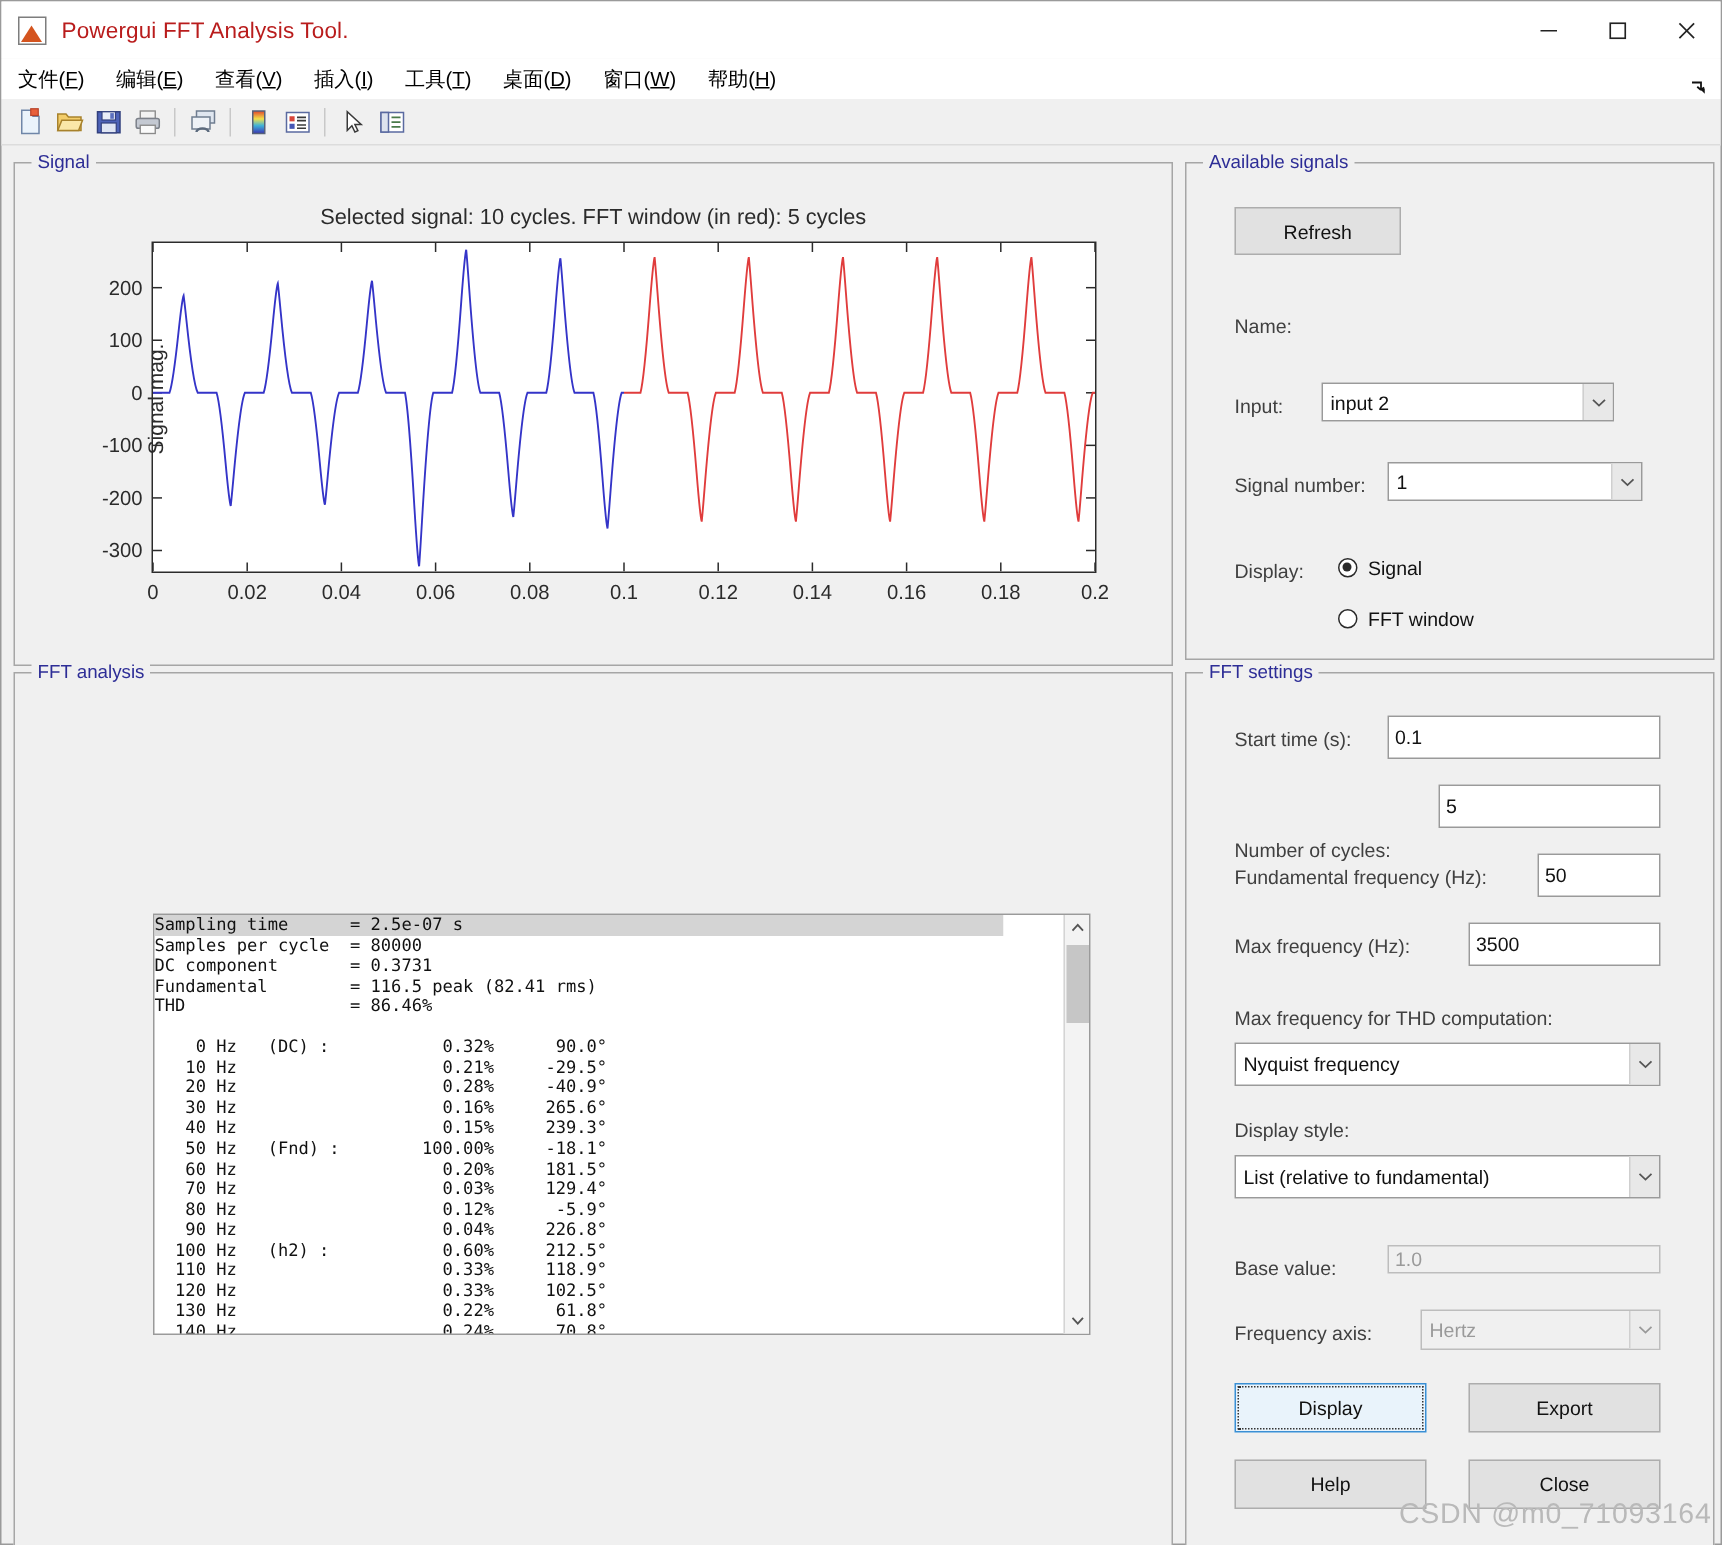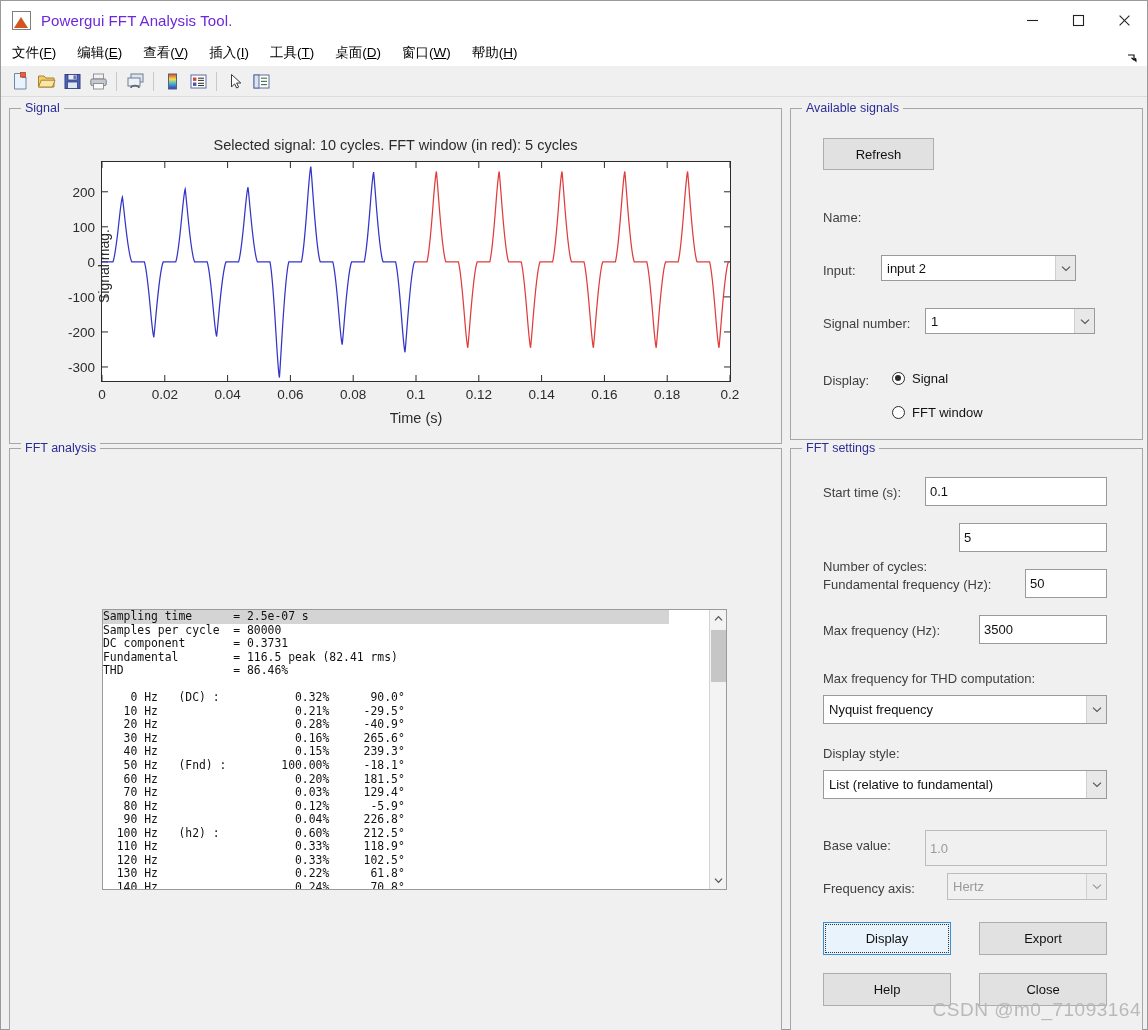--- a/index.html
+++ b/index.html
@@ -28,21 +28,21 @@
   .app-icon{
     width:17px;height:17px;margin-left:11px;margin-right:10px;
     background:#ffffff;border:1px solid #7d7d7d;
     position:relative;overflow:hidden;flex:0 0 17px;
   }
   .app-icon:after{
     content:"";position:absolute;left:1px;bottom:1px;
     width:0;height:0;border-left:7px solid transparent;
     border-right:7px solid transparent;border-bottom:11px solid #d4541f;
   }
-  .title-text{font-size:15px;color:#6d28d9;letter-spacing:.1px;}
+  .title-text{font-size:15px;color:#b91c1c;letter-spacing:.1px;}
   .win-btns{position:absolute;right:0;top:0;height:38px;display:flex;}
   .win-btn{width:46px;height:38px;display:flex;align-items:center;justify-content:center;}
   .win-btn svg{display:block;}
 
   
   .menubar{
     height:27px;flex:0 0 27px;background:#ffffff;
     display:flex;align-items:center;padding-left:11px;
     position:relative;
   }
@@ -338,21 +338,20 @@
           <div class="xtick" style="left:20%">0.04</div>
           <div class="xtick" style="left:30%">0.06</div>
           <div class="xtick" style="left:40%">0.08</div>
           <div class="xtick" style="left:50%">0.1</div>
           <div class="xtick" style="left:60%">0.12</div>
           <div class="xtick" style="left:70%">0.14</div>
           <div class="xtick" style="left:80%">0.16</div>
           <div class="xtick" style="left:90%">0.18</div>
           <div class="xtick" style="left:100%">0.2</div>
 
-          <div class="xlabel">Time (s)</div>
 
           <svg id="signal-svg" width="628" height="219" viewBox="0 0 628 219" style="position:absolute;left:0;top:0;">
             <g id="ticks-g" stroke="#2b2b2b" stroke-width="1">
                 <line x1="0" y1="219" x2="0" y2="213"></line>
                 <line x1="0" y1="0" x2="0" y2="6"></line>
                 <line x1="62.8" y1="219" x2="62.8" y2="213"></line>
                 <line x1="62.8" y1="0" x2="62.8" y2="6"></line>
                 <line x1="125.6" y1="219" x2="125.6" y2="213"></line>
                 <line x1="125.6" y1="0" x2="125.6" y2="6"></line>
                 <line x1="188.4" y1="219" x2="188.4" y2="213"></line>
@@ -478,21 +477,21 @@
       <div class="combo" style="left:32px;top:321px;width:284px;height:29px;">
         <div class="cv">List (relative to fundamental)</div>
         <div class="carat">
           <svg width="10" height="7" viewBox="0 0 10 7">
               <path d="M1 1.6 L5 5.4 L9 1.6" fill="none" stroke="#555" stroke-width="1.2"></path>
             </svg>
         </div>
       </div>
 
       <div class="ctl-label" style="left:32px;top:389px;">Base value:</div>
-      <div class="textfield disabled" style="left:134px;top:381px;width:182px;height:36px;">1.0</div>
+      <div class="textfield disabled" style="left:134px;top:381px;width:182px;height:19px;">1.0</div>
 
       <div class="ctl-label" style="left:32px;top:432px;">Frequency axis:</div>
       <div class="combo disabled" style="left:156px;top:424px;width:160px;height:27px;">
         <div class="cv">Hertz</div>
         <div class="carat">
           <svg width="10" height="7" viewBox="0 0 10 7">
               <path d="M1 1.6 L5 5.4 L9 1.6" fill="none" stroke="#999" stroke-width="1.2"></path>
             </svg>
         </div>
       </div>

